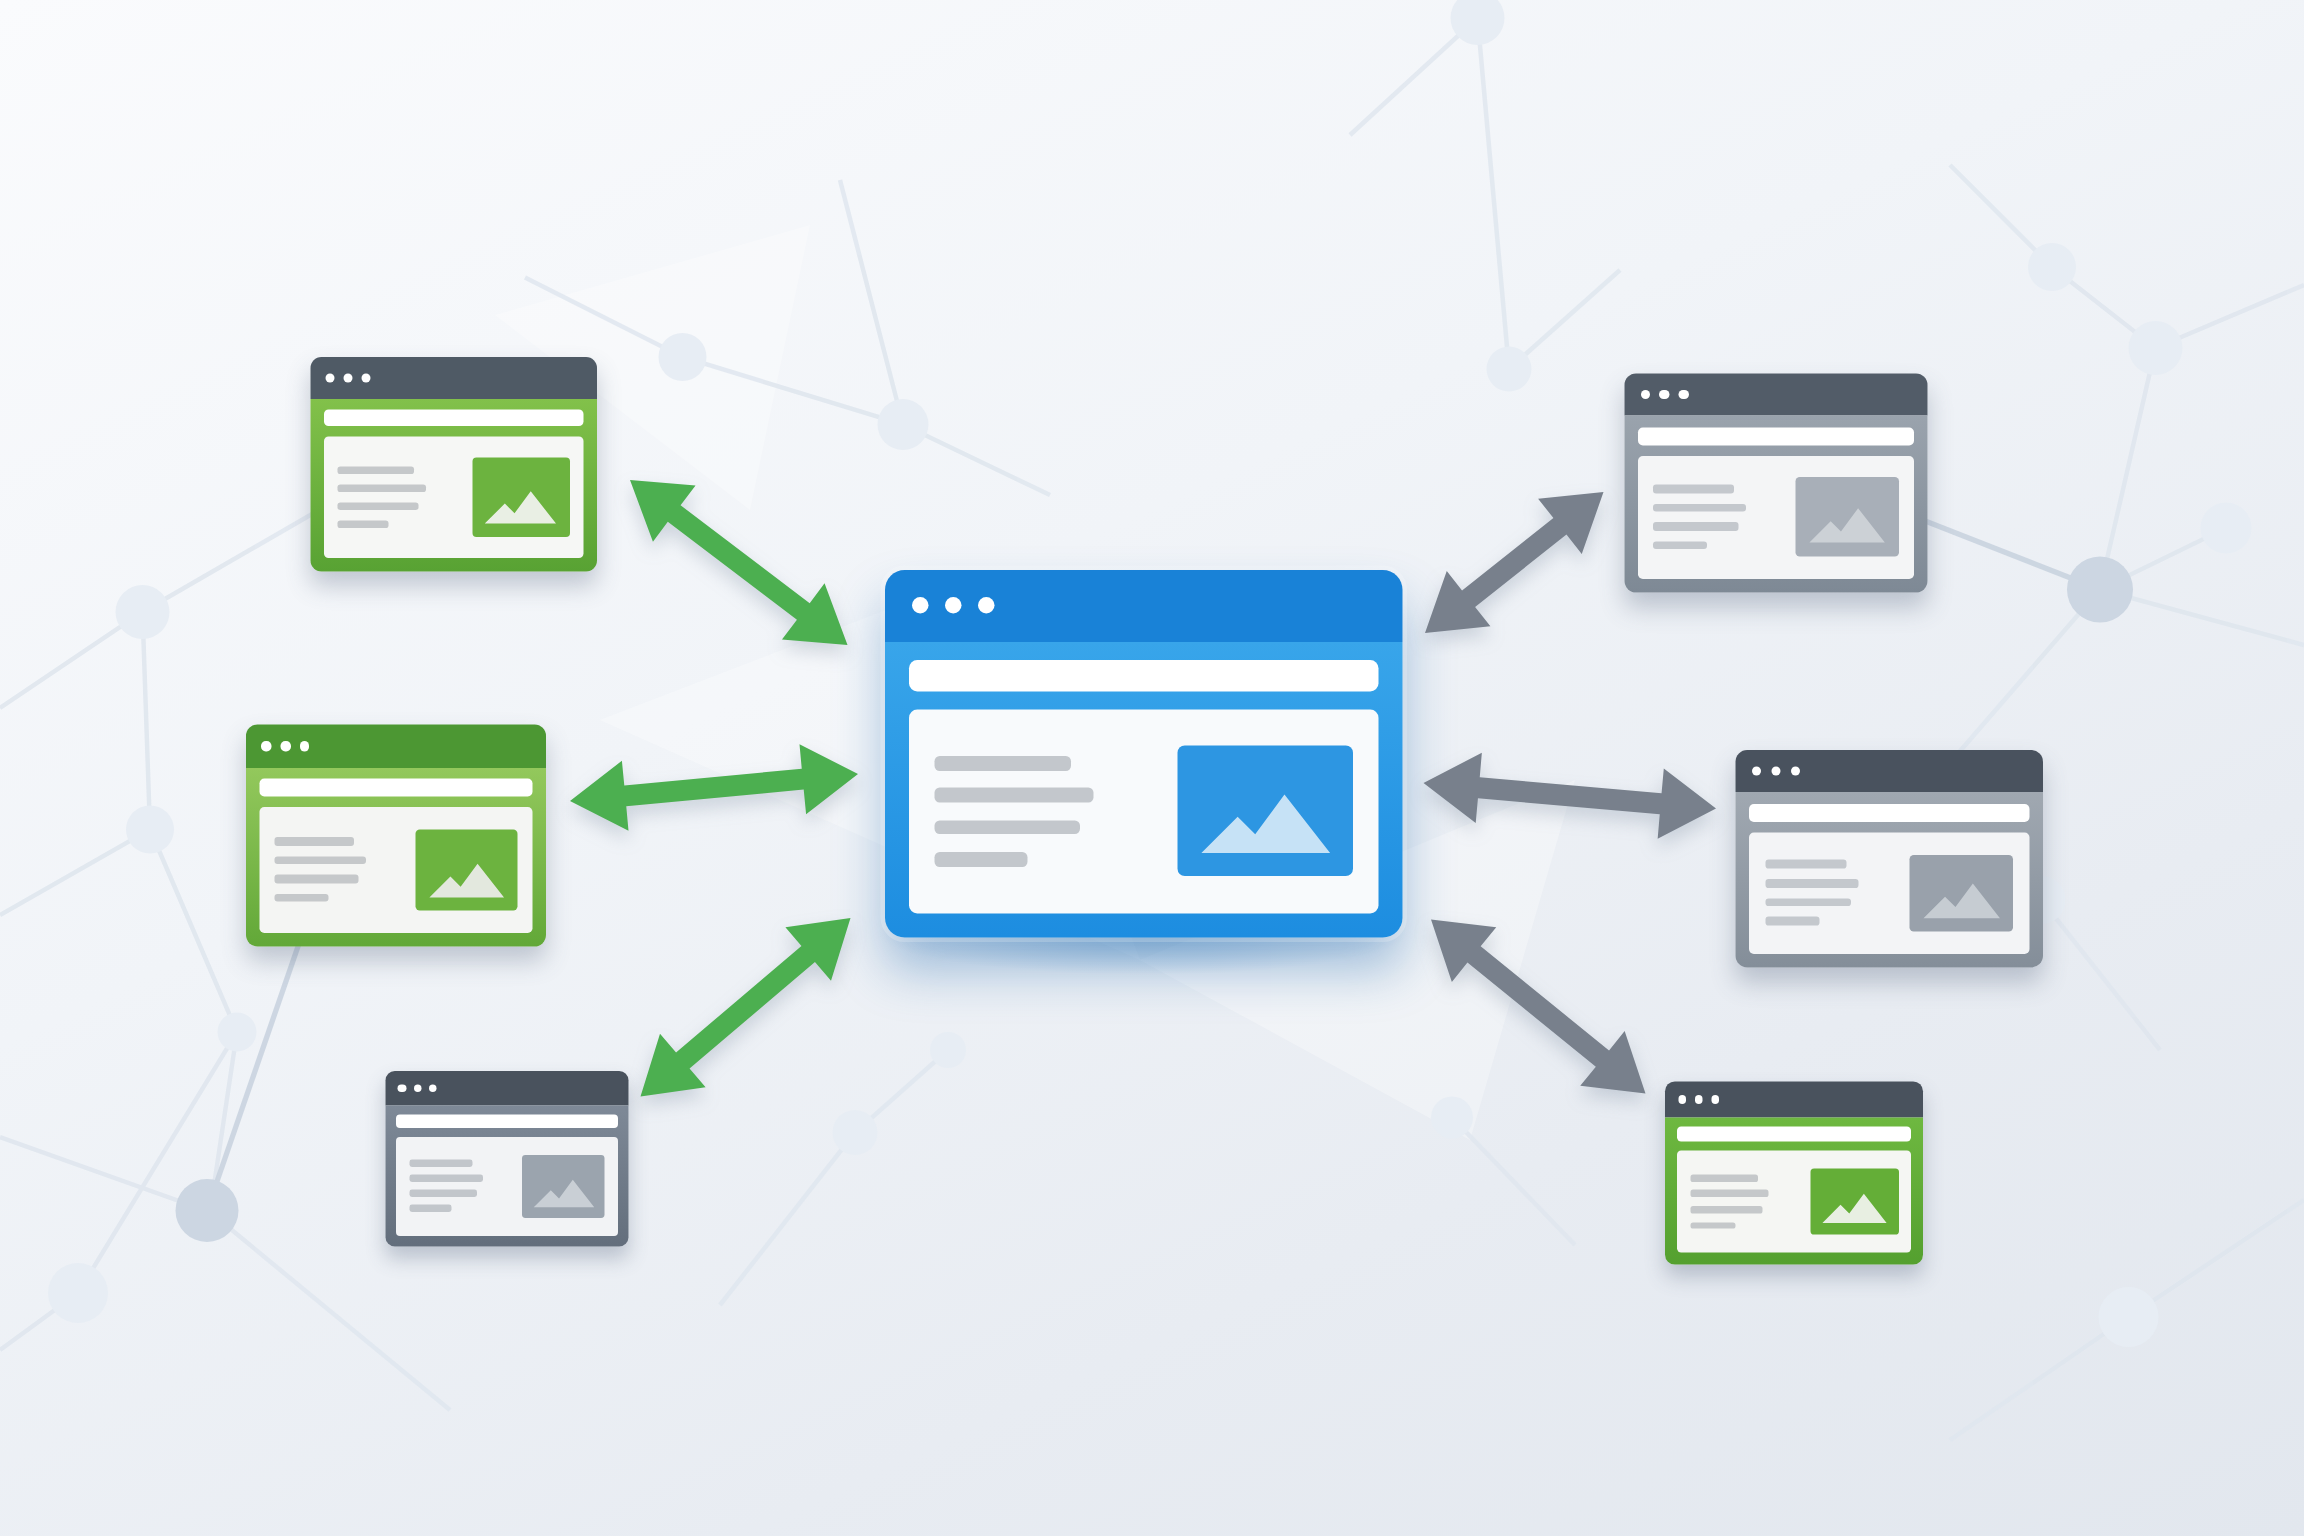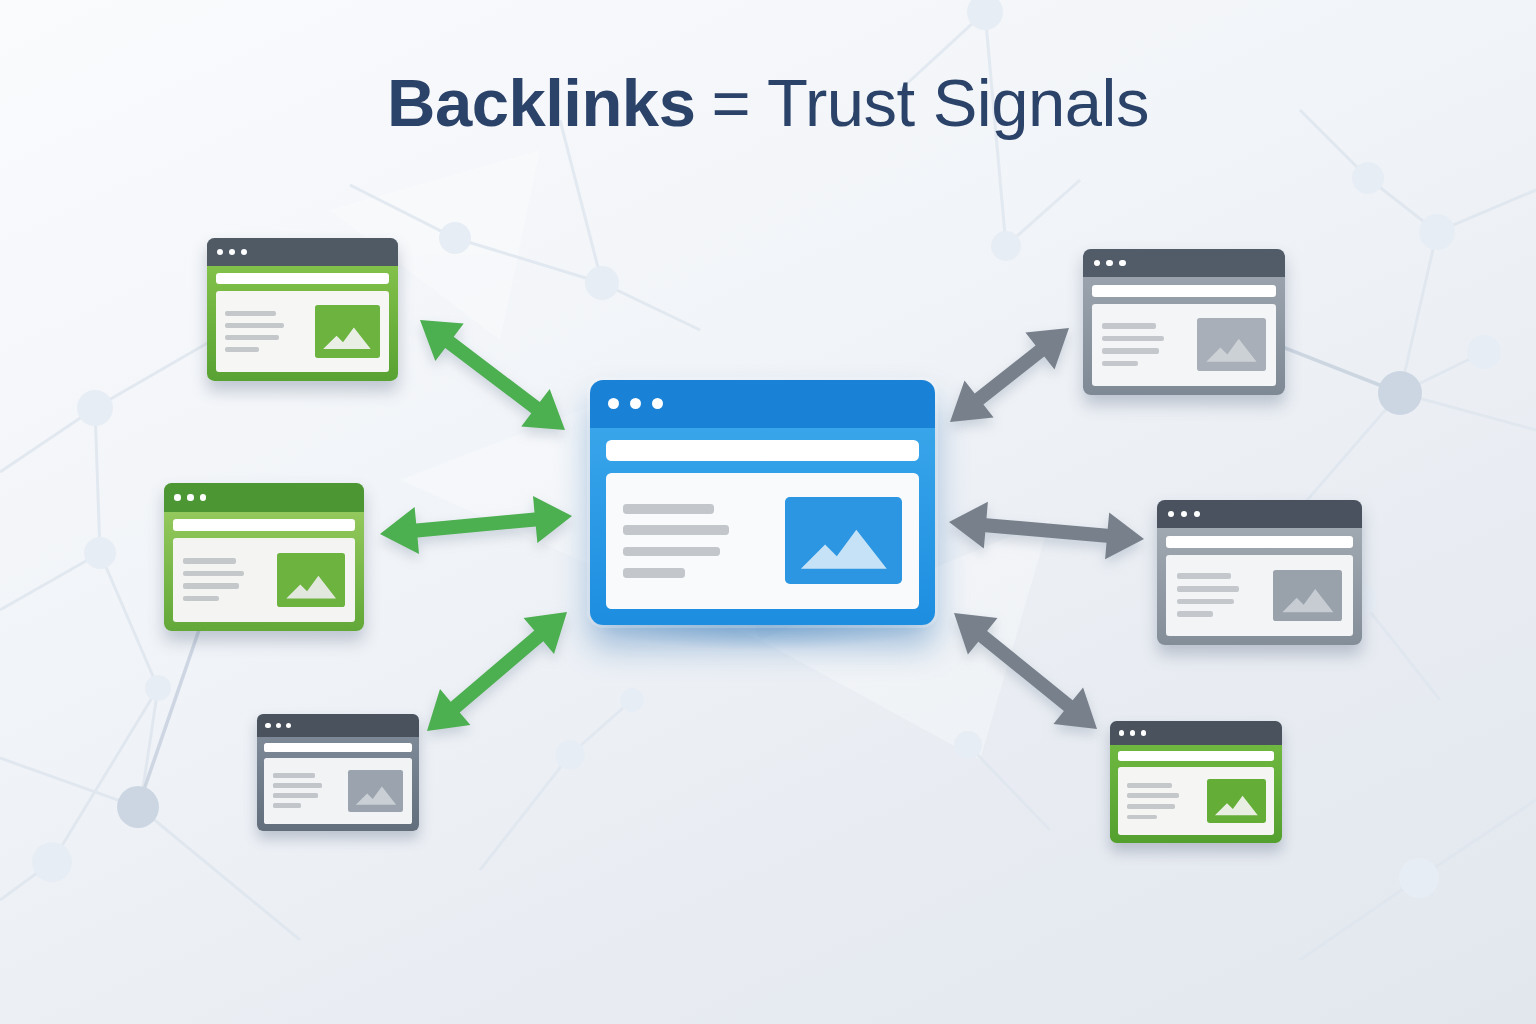--- a/index.html
+++ b/index.html
@@ -87,23 +87,20 @@
         <circle cx="1361" cy="600" r="16"></circle>
       <circle cx="1419" cy="878" r="20"></circle>
         <circle cx="968" cy="745" r="14"></circle>
     </g>
     <g fill="#ccd6e2">
       <circle cx="1400" cy="393" r="22"></circle>
         <circle cx="138" cy="807" r="21"></circle>
     </g>
   </svg>
 
-  <h1 class="title" style="color: rgb(43, 66, 105);">
-    <span class="title-bold">Backlinks</span><span class="title-regular">= Trust Signals</span>
-  </h1>
 
   <div class="central-glow"></div>
 
   <div class="windows-layer">
       <div class="bw bw-central" style="left: 590px; top: 380px; width: 345px; height: 245px; font-size: 13.8px;">
         <div class="bw-bar" style="background: rgb(25, 130, 215);">
           <div class="bw-dots">
             <span class="bw-dot"></span>
             <span class="bw-dot"></span>
             <span class="bw-dot"></span>

